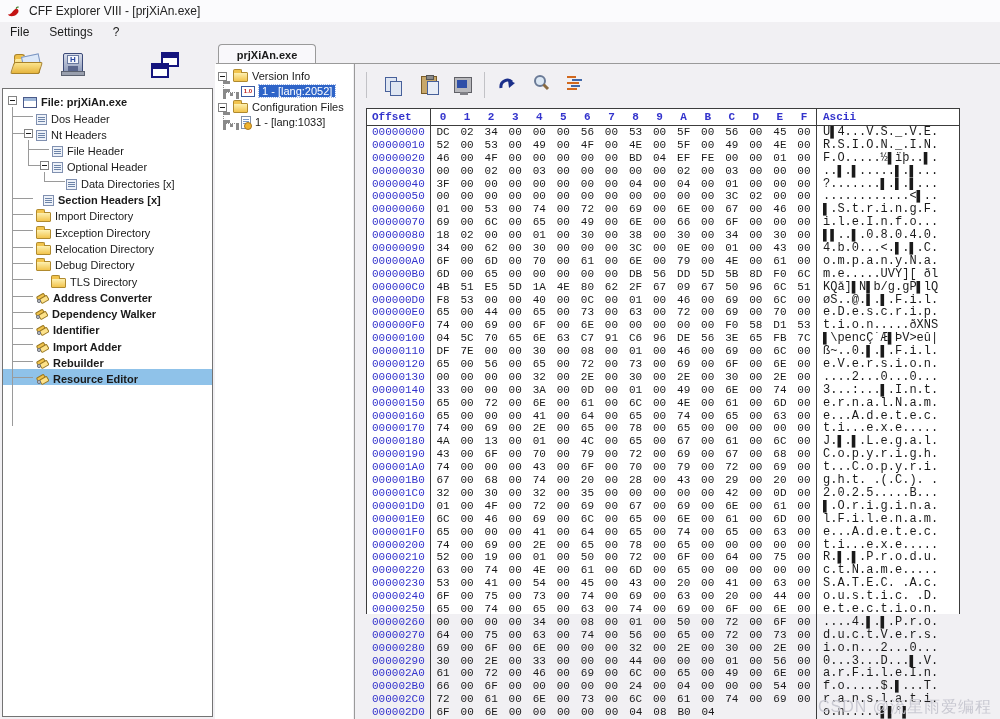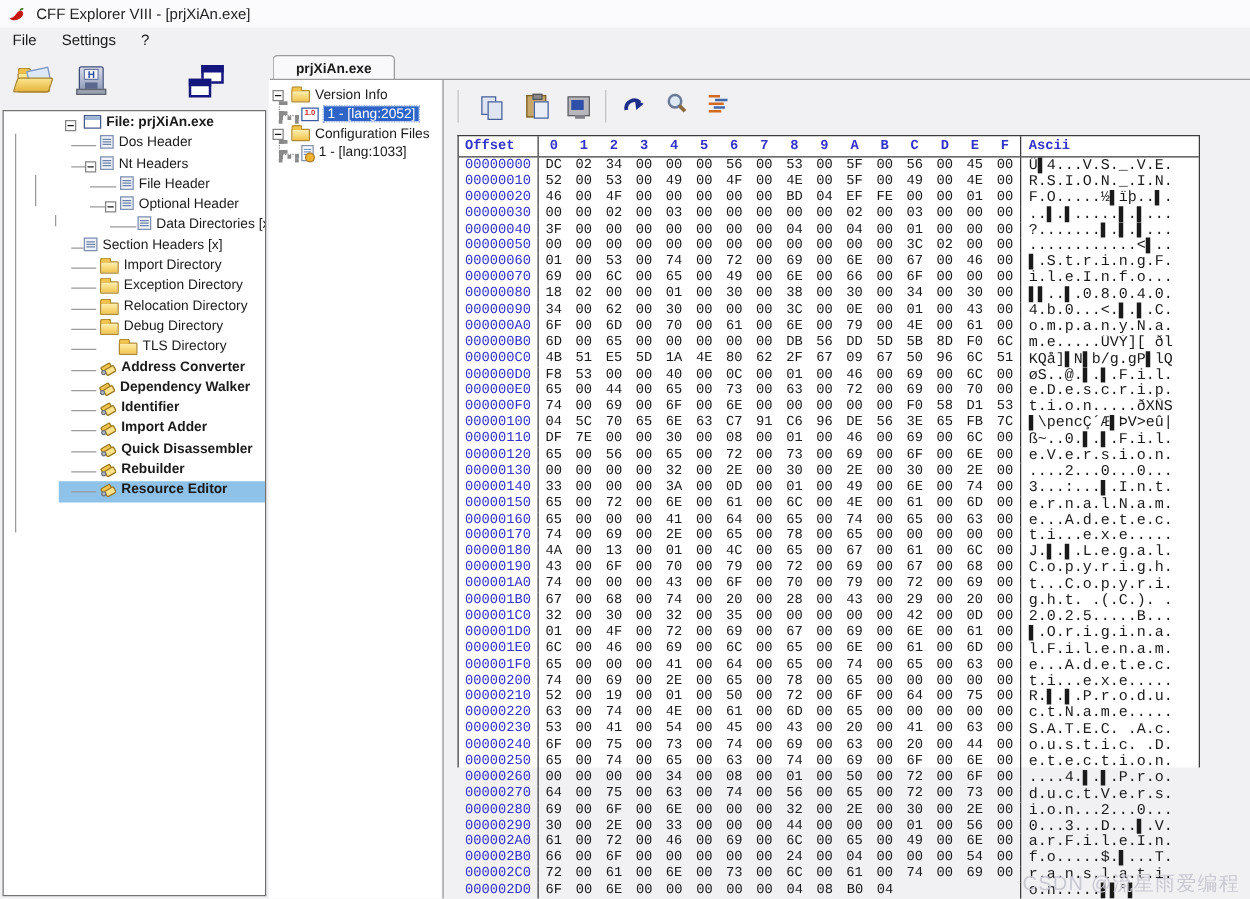--- a/index.html
+++ b/index.html
@@ -18,21 +18,21 @@
     display:flex; align-items:center; font-size:12px; }
   .menubar span { padding:2px 10px; cursor:default; }
   .maintoolbar { position:absolute; left:0; top:42px; width:1000px; height:46px; }
   .tbtn { position:absolute; top:4px; width:38px; height:38px; display:flex; align-items:center; justify-content:center; }
   
   .chili { width:15px; height:15px; }
   
   .leftpanel { position:absolute; left:2px; top:88px; width:211px; height:629px;
     background:#fff; border:1px solid #737373; overflow:hidden; }
   .tree { position:relative; padding-top:3px; font-size:11px; }
-  .trow { position:relative; height:16.3px; display:flex; align-items:flex-start; white-space:nowrap;margin-left:44px; }
+  .trow { position:relative; height:16.3px; display:flex; align-items:flex-end; white-space:nowrap; }
   .trow .lbl { margin-left:4px; }
   .trow.bold .lbl { font-weight:bold; }
   .trow.sel { background:#8fc2e9; }
   .hline { position:absolute; top:8px; height:0; border-top:1px solid #9a9a9a; }
   .vline { position:absolute; width:0; border-left:1px solid #9a9a9a; }
   .vline.dot, .hline.dot { border-style:dotted; border-color:#8a8a8a; }
   .expander { position:absolute; top:4px; width:9px; height:9px; background:#fff;
     border:1px solid #848484; z-index:2; }
   .expander::before { content:""; position:absolute; left:1px; top:3px; width:5px; height:1px; background:#1a1a1a; }
   
@@ -168,21 +168,21 @@
         <span class="hline" style="left: 25px; width: 12px;"></span>
         <span class="expander" style="left: 37px;"></span>
         <span class="i i-header"></span>
         <span class="lbl">Optional Header</span>
       </div>
       <div class="trow" style="padding-left: 63px;">
         <span class="hline" style="left: 41px; width: 21px;"></span>
         <span class="i i-header"></span>
         <span class="lbl">Data Directories [x]</span>
       </div>
-      <div class="trow" style="padding-left: 20px;">
+      <div class="trow" style="padding-left: 40px; font-weight: bold;">
         <span class="hline" style="left: 10px; width: 20px;"></span>
         <span class="i i-header"></span>
         <span class="lbl">Section Headers [x]</span>
       </div>
       <div class="trow" style="padding-left: 33px;">
         <span class="hline" style="left: 10px; width: 20px;"></span>
         <span class="i i-folder"></span>
         <span class="lbl">Import Directory</span>
       </div>
       <div class="trow" style="padding-left: 33px;">
@@ -233,29 +233,20 @@
         <span class="lbl">Identifier</span>
       </div>
       <div class="trow bold" style="padding-left: 33px;">
         <span class="hline" style="left: 10px; width: 20px;"></span>
         <span class="i i-tool"><svg width="13" height="13" viewBox="0 0 13 13">
             <rect x="1" y="4" width="8" height="5" rx="1" transform="rotate(-30 5 6)" fill="#f2c44d" stroke="#9a7820"></rect>
             <rect x="4" y="6" width="8" height="5" rx="1" transform="rotate(-30 8 8)" fill="#fde28a" stroke="#9a7820"></rect>
             <circle cx="3" cy="10" r="1.6" fill="#b8bcc4" stroke="#70747c"></circle>
           </svg></span>
         <span class="lbl">Import Adder</span>
-      </div>
-      <div class="trow bold" style="padding-left: 33px;">
-        <span class="hline" style="left: 10px; width: 20px;"></span>
-        <span class="i i-tool"><svg width="13" height="13" viewBox="0 0 13 13">
-            <rect x="1" y="4" width="8" height="5" rx="1" transform="rotate(-30 5 6)" fill="#f2c44d" stroke="#9a7820"></rect>
-            <rect x="4" y="6" width="8" height="5" rx="1" transform="rotate(-30 8 8)" fill="#fde28a" stroke="#9a7820"></rect>
-            <circle cx="3" cy="10" r="1.6" fill="#b8bcc4" stroke="#70747c"></circle>
-          </svg></span>
-        <span class="lbl">Quick Disassembler</span>
       </div>
       <div class="trow bold" style="padding-left: 33px;">
         <span class="hline" style="left: 10px; width: 20px;"></span>
         <span class="i i-tool"><svg width="13" height="13" viewBox="0 0 13 13">
             <rect x="1" y="4" width="8" height="5" rx="1" transform="rotate(-30 5 6)" fill="#f2c44d" stroke="#9a7820"></rect>
             <rect x="4" y="6" width="8" height="5" rx="1" transform="rotate(-30 8 8)" fill="#fde28a" stroke="#9a7820"></rect>
             <circle cx="3" cy="10" r="1.6" fill="#b8bcc4" stroke="#70747c"></circle>
           </svg></span>
         <span class="lbl">Rebuilder</span>
       </div>

